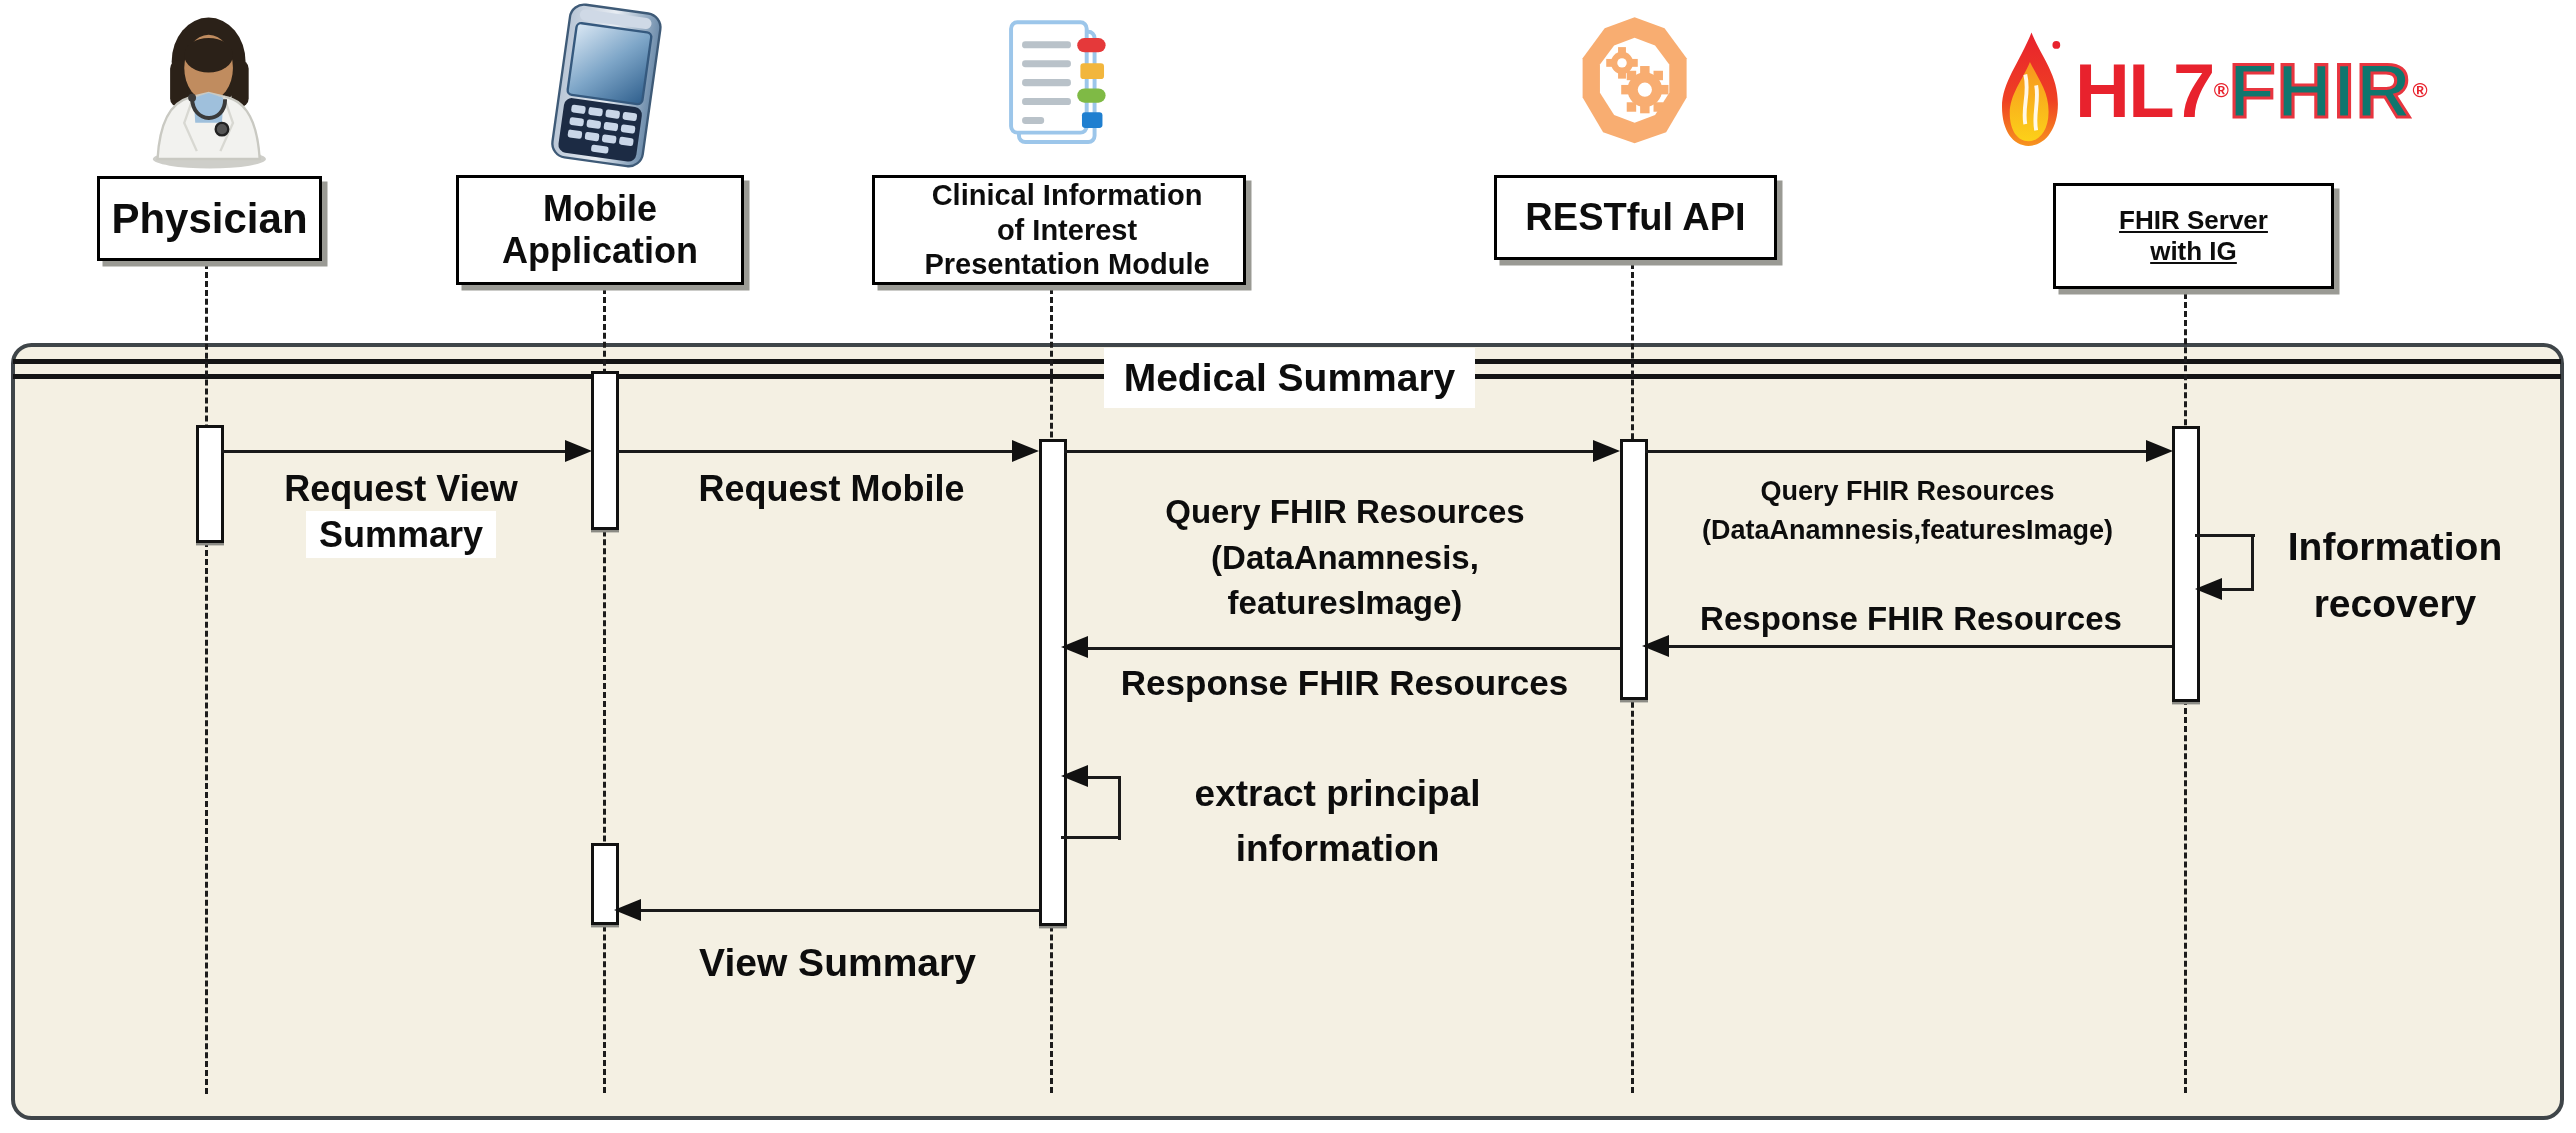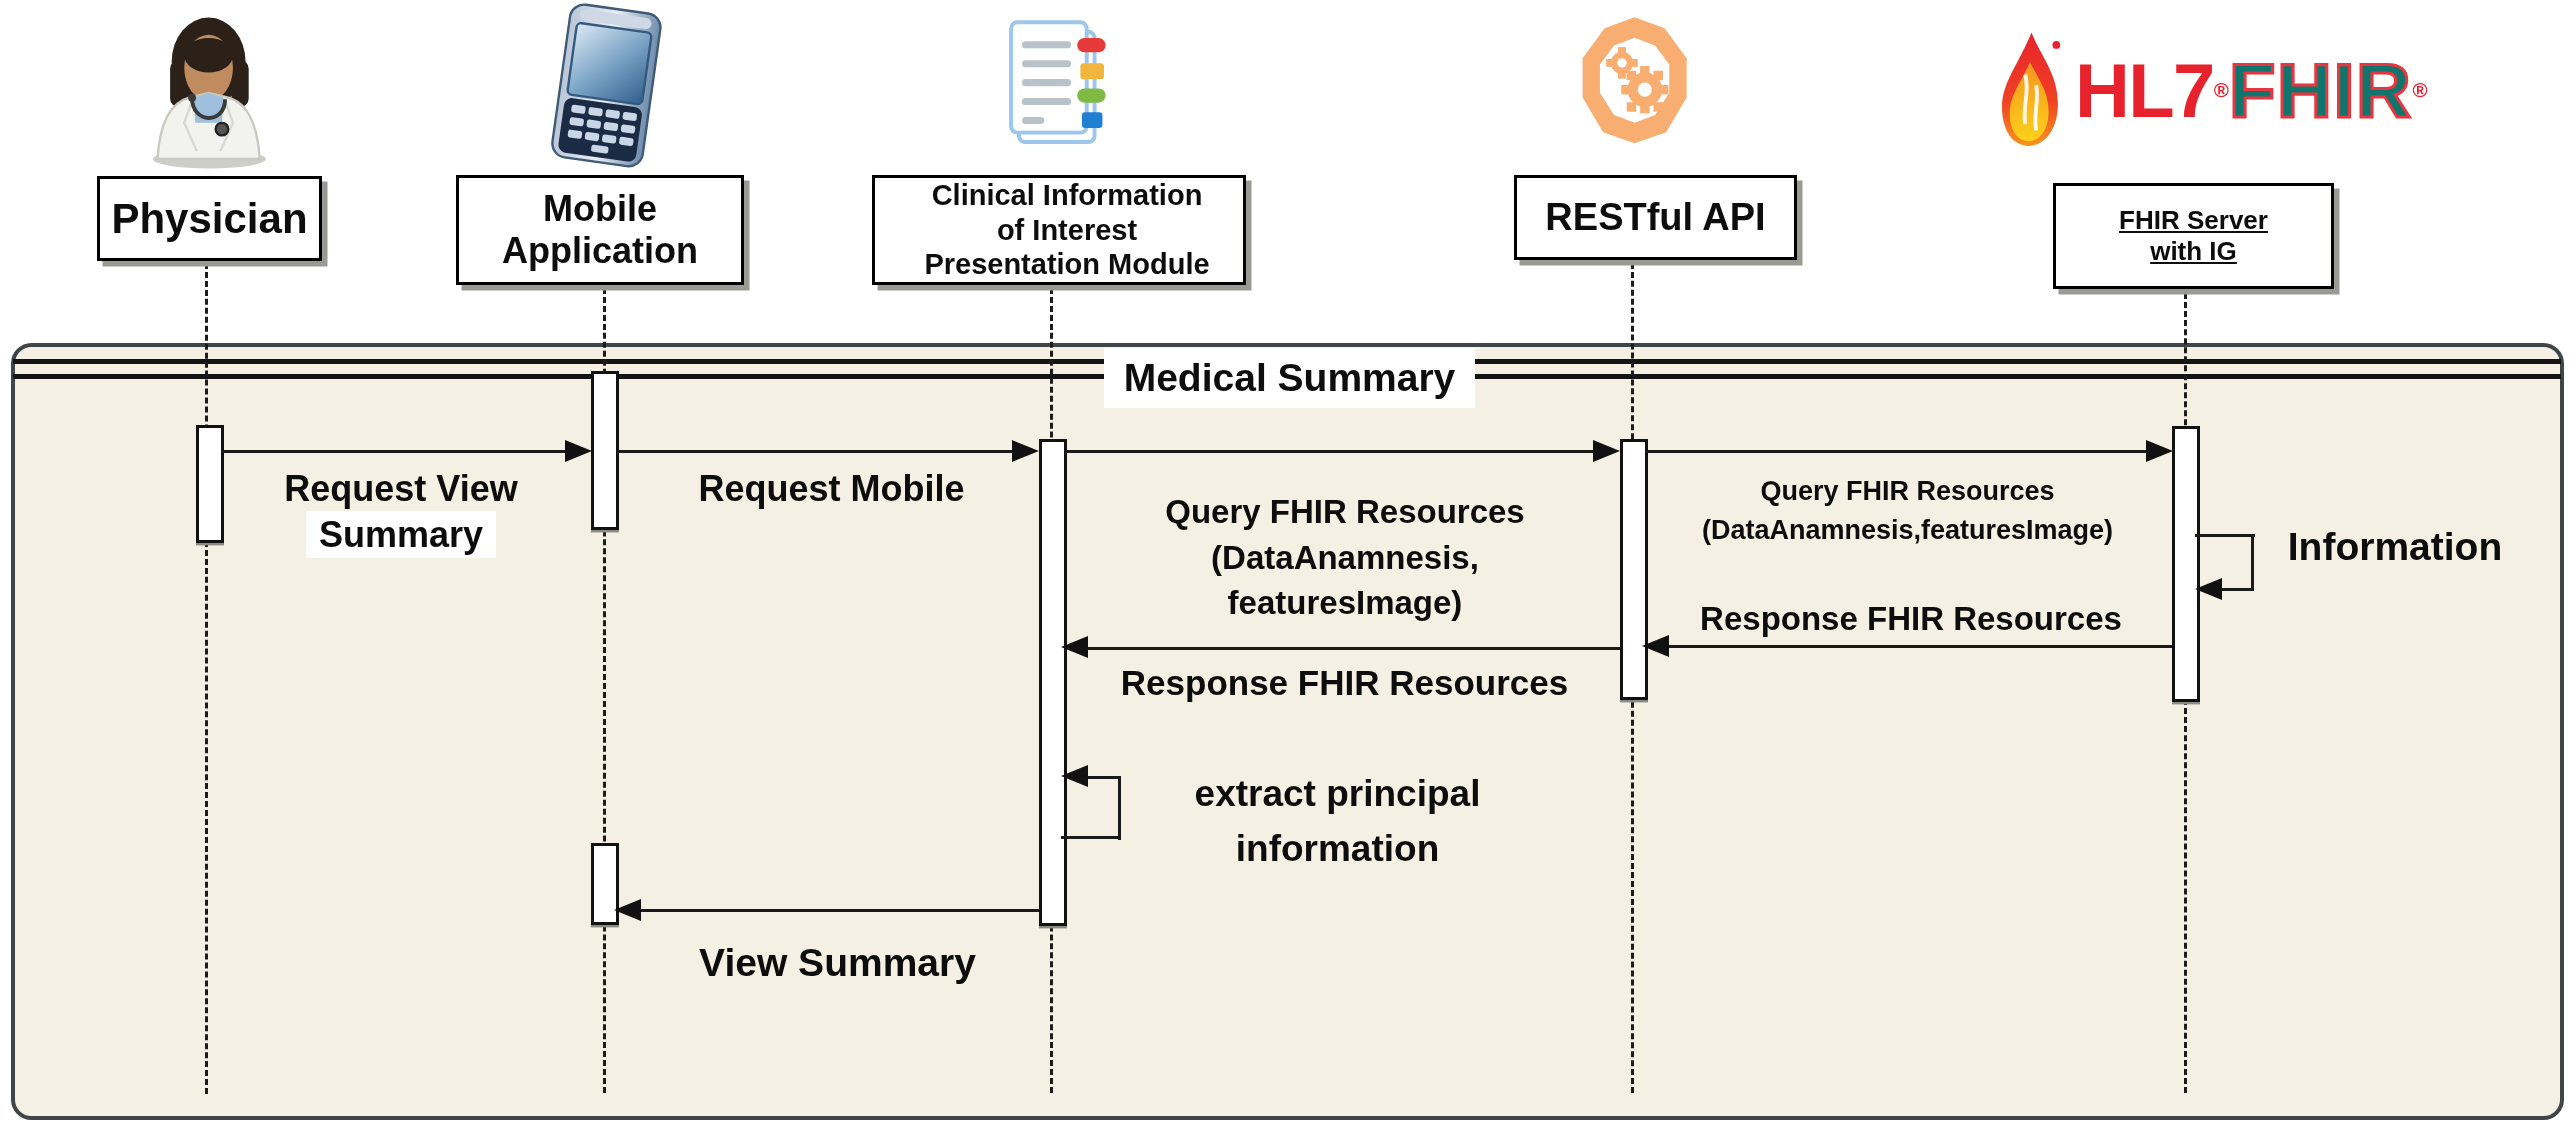--- a/index.html
+++ b/index.html
@@ -157,21 +157,21 @@
     <span>Mobile</span>
     <span>Application</span>
   </div>
 
   <div class="abs actor-box" style="left:872px;top:175px;width:352px;height:104px;font-size:29px;line-height:1.2;padding-left:16px;">
     <span>Clinical Information</span>
     <span>of  Interest</span>
     <span>Presentation Module</span>
   </div>
 
-  <div class="abs actor-box" style="left:1494px;top:175px;width:277px;height:79px;font-size:38px;margin-left:20px;">
+  <div class="abs actor-box" style="left:1494px;top:175px;width:277px;height:79px;font-size:38px;">
     <span>RESTful API</span>
   </div>
 
   <div class="abs actor-box" style="left:2053px;top:183px;width:275px;height:100px;font-size:26px;text-decoration:underline;">
     <span>FHIR Server</span>
     <span>with IG</span>
   </div>
 
   <div class="abs" id="frame"></div>
   <div class="abs dline" style="top:359px;"></div>
@@ -216,20 +216,21 @@
     <div>Query FHIR Resources</div>
     <div>(DataAnamnesis,featuresImage)</div>
   </div>
 
   <div class="abs mline" style="left:2195px;top:534px;width:60px;"></div>
   <div class="abs vline" style="left:2251px;top:534px;height:57px;"></div>
   <div class="abs mline" style="left:2221px;top:588px;width:33px;"></div>
   <div class="abs ah-l" style="left:2195px;top:578px;"></div>
   <div class="abs mlabel" style="left:2265px;top:519px;width:260px;font-size:39px;line-height:1.45;">
     <div>Information</div>
+    <div>recovery</div>
   </div>
 
   <div class="abs mline" style="left:1668px;top:645px;width:504px;"></div>
   <div class="abs ah-l" style="left:1642px;top:635px;"></div>
   <div class="abs mlabel" style="left:1675px;top:599px;width:472px;font-size:33px;">Response FHIR Resources</div>
 
   <div class="abs mline" style="left:1088px;top:647px;width:532px;"></div>
   <div class="abs ah-l" style="left:1061px;top:636px;"></div>
   <div class="abs mlabel" style="left:1093px;top:662px;width:503px;font-size:35px;">Response FHIR Resources</div>
 

